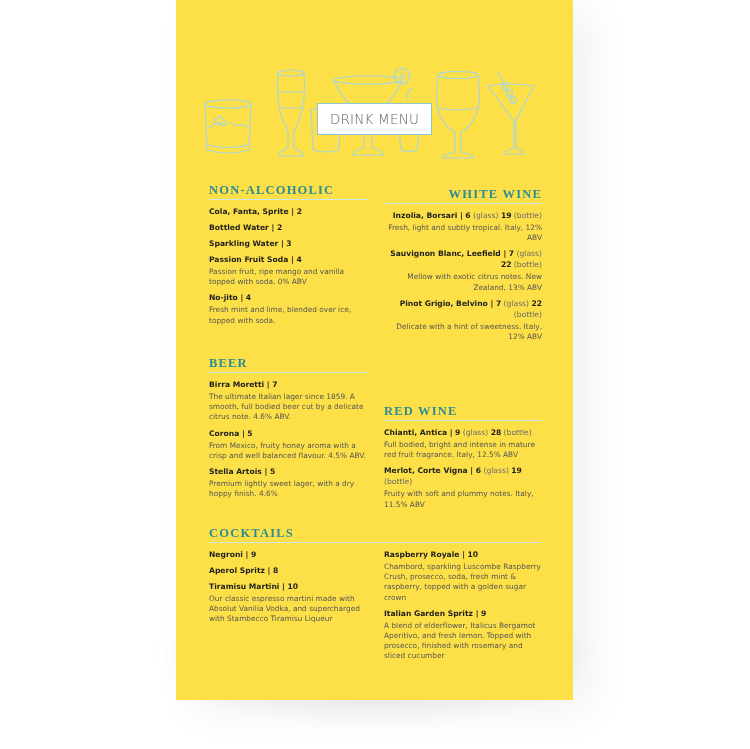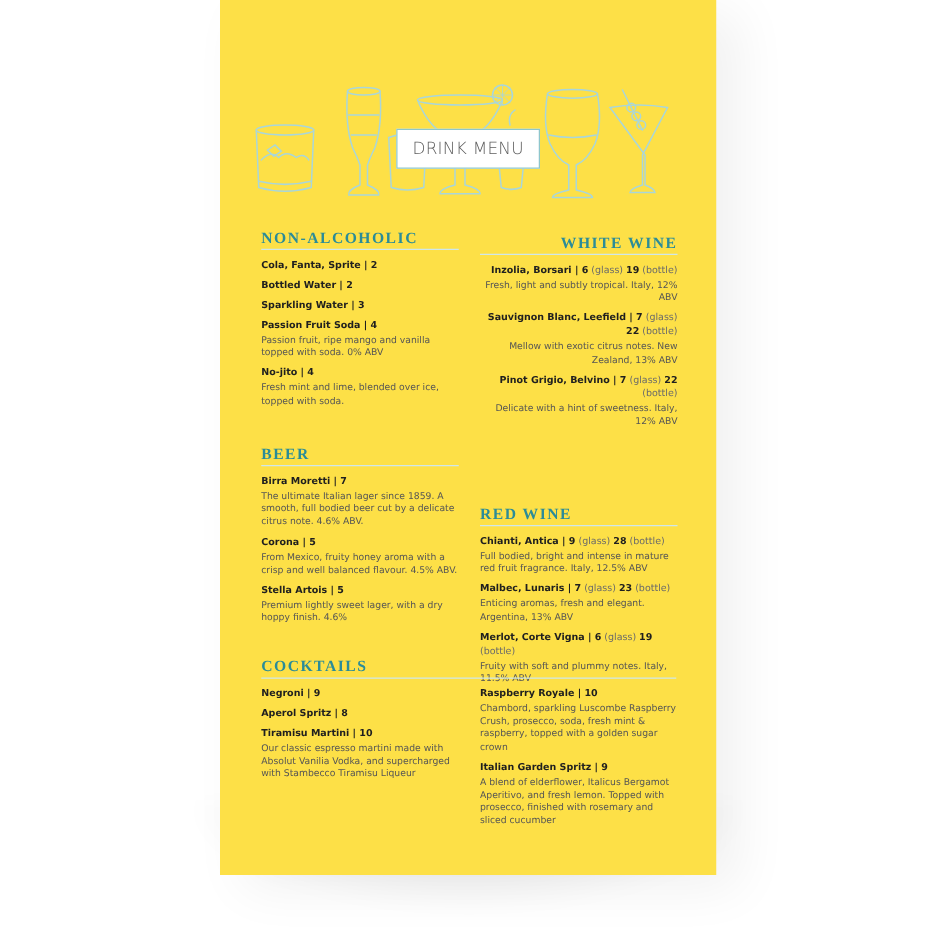--- a/index.html
+++ b/index.html
@@ -155,24 +155,20 @@
     </div>
   </div>
 
   <div class="section" style="left:208px; top:356px;margin-top:48px;">
     <div class="heading">RED WINE</div>
     <div class="item">
       <div class="name"><span>Chianti, Antica  | 9</span><span class="unit"> (glass) </span><span>28</span><span class="unit"> (bottle)</span></div>
       <div class="desc">Full bodied, bright and intense in mature red fruit fragrance. Italy, 12.5% ABV</div>
     </div>
     <div class="item">
-      <div class="name"><span>Malbec, Lunaris  | 7</span><span class="unit"> (glass) </span><span>23</span><span class="unit"> (bottle)</span></div>
-      <div class="desc">Enticing aromas, fresh and elegant. Argentina, 13% ABV</div>
-    </div>
-    <div class="item">
       <div class="name"><span>Merlot, Corte Vigna  | 6</span><span class="unit"> (glass) </span><span>19</span><span class="unit"> (bottle)</span></div>
       <div class="desc">Fruity with soft and plummy notes. Italy, 11.5% ABV</div>
     </div>
   </div>
 
   <div class="section wide" style="left:33px; top:526px;">
     <div class="heading">COCKTAILS</div>
     <div class="cols">
       <div class="col">
         <div class="item">

